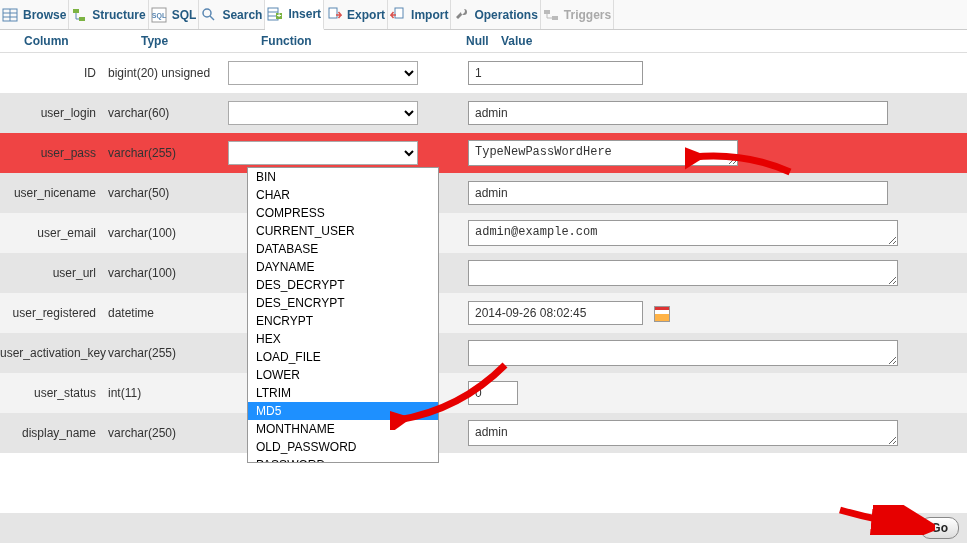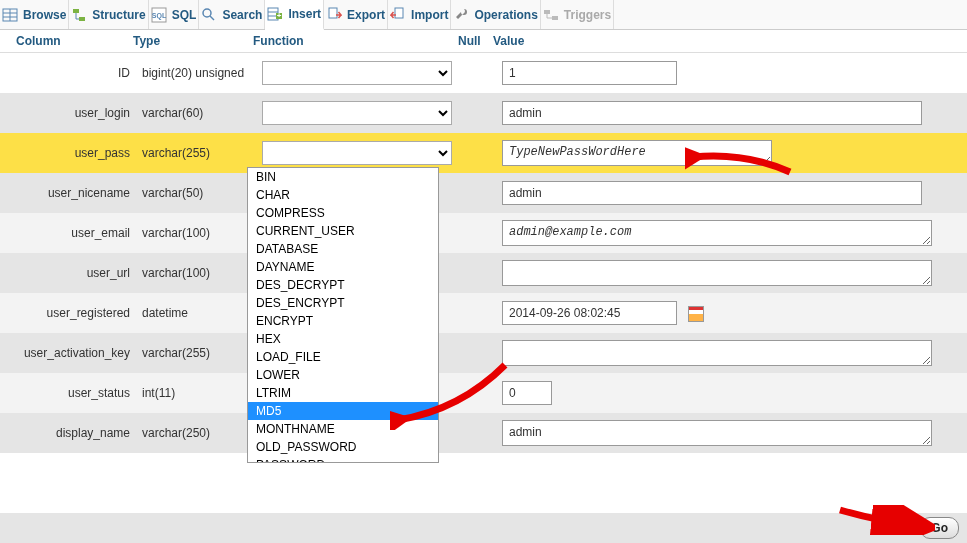--- a/index.html
+++ b/index.html
@@ -36,39 +36,39 @@
 .tab-icon {
   width: 16px; height: 16px;
   display: inline-flex;
   align-items: center;
   justify-content: center;
 }
 .headers {
   display: flex;
   color: #235a81;
   font-weight: bold;
-  padding: 4px 8px;
+  padding: 4px 16px;
   border-bottom: 1px solid #ddd;
 }
 .col-column { width: 125px; padding-left: 8px; }
 .col-type { width: 120px; }
 .col-function { width: 205px; }
 .col-null { width: 35px; }
 .col-value { flex: 1; }
 .rows { }
 .row {
   display: flex;
   align-items: center;
   min-height: 40px;
   padding: 4px 0;
 }
 .row.odd { background: #f3f3f3; }
 .row.even { background: #e5e5e5; }
-.row.highlight { background: #fde047; }
-.cell-column { width: 142px; text-align: right; padding-right: 12px; color: #333; }
+.row.highlight { background: #ef4444; }
+.cell-column { width: 108px; text-align: right; padding-right: 12px; color: #333; }
 .cell-type { width: 120px; color: #333; }
 .cell-function { width: 205px; }
 .cell-null { width: 35px; }
 .cell-value { flex: 1; padding-right: 18px; }
 select.fn {
   width: 190px;
   height: 24px;
   border: 1px solid #aaa;
   background: #fff;
   font-size: 12px;
@@ -82,21 +82,20 @@
   color: #333;
 }
 textarea.val {
   width: 430px;
   height: 26px;
   resize: both;
   vertical-align: middle;
 }
 textarea.mono {
   font-family: "Courier New", monospace;
-  font-style: italic;
 }
 .date-input { width: 175px; }
 .date-icon {
   display: inline-block;
   width: 16px; height: 16px;
   margin-left: 8px;
   vertical-align: middle;
   background: linear-gradient(#fff 50%, #ffb347 50%);
   border: 1px solid #999;
   position: relative;

